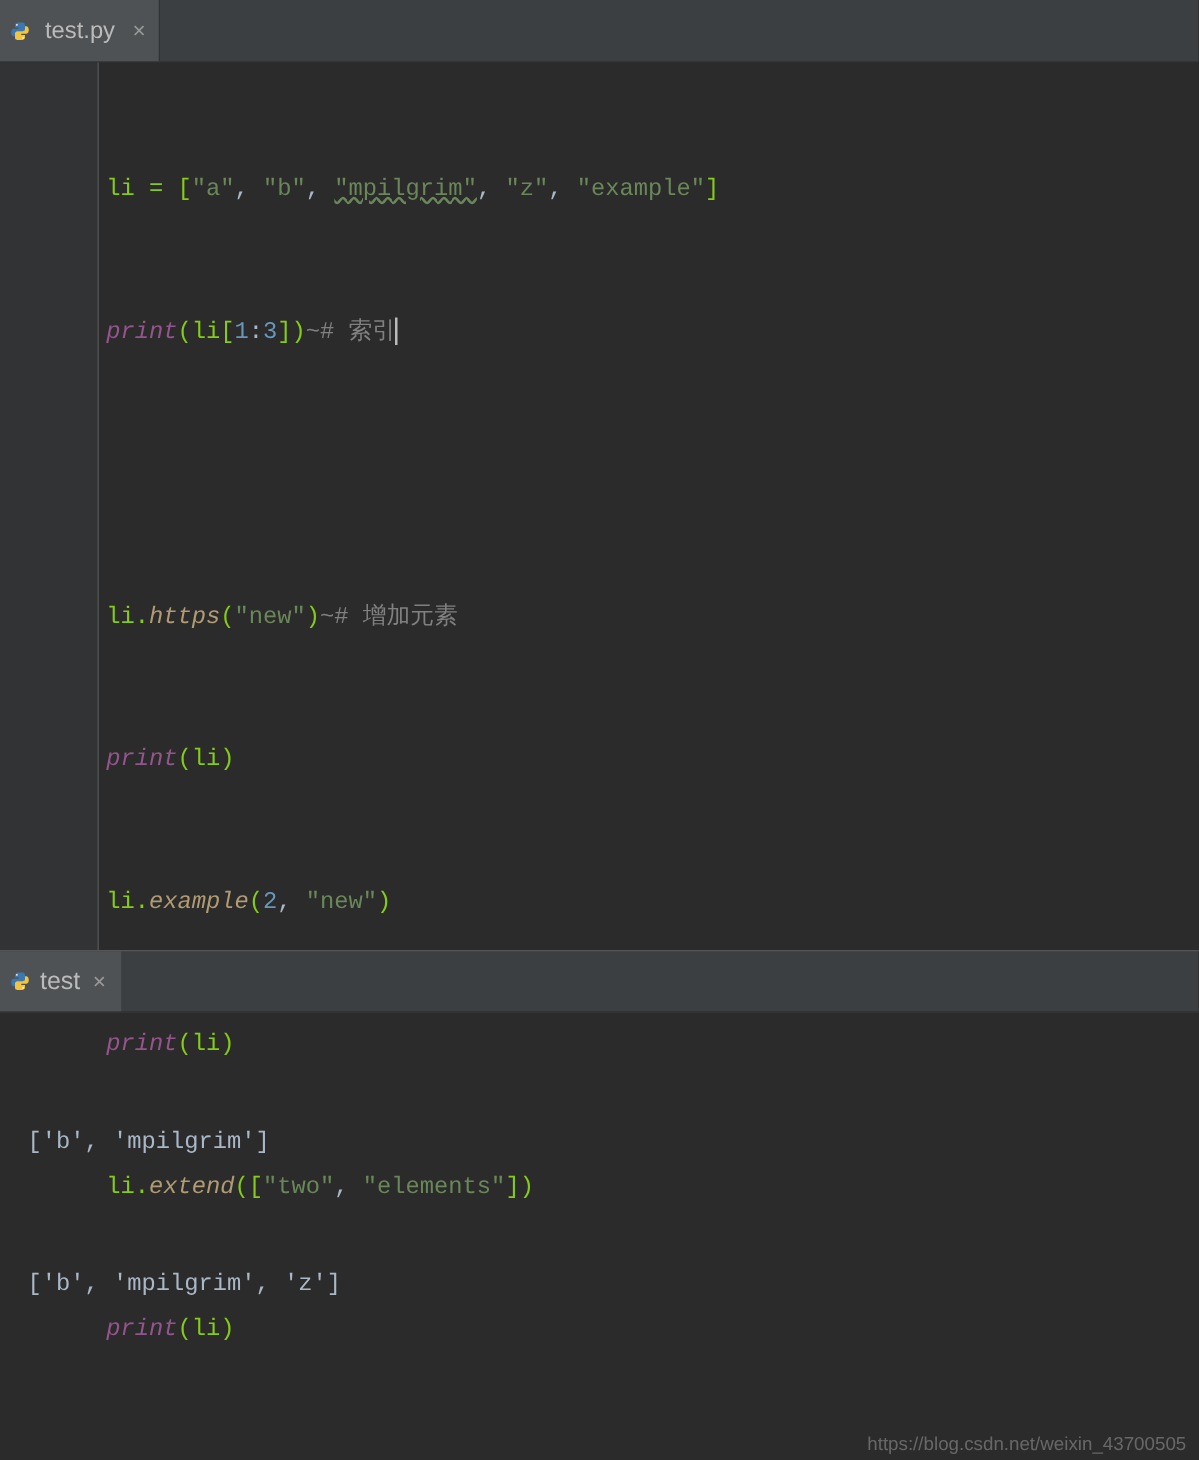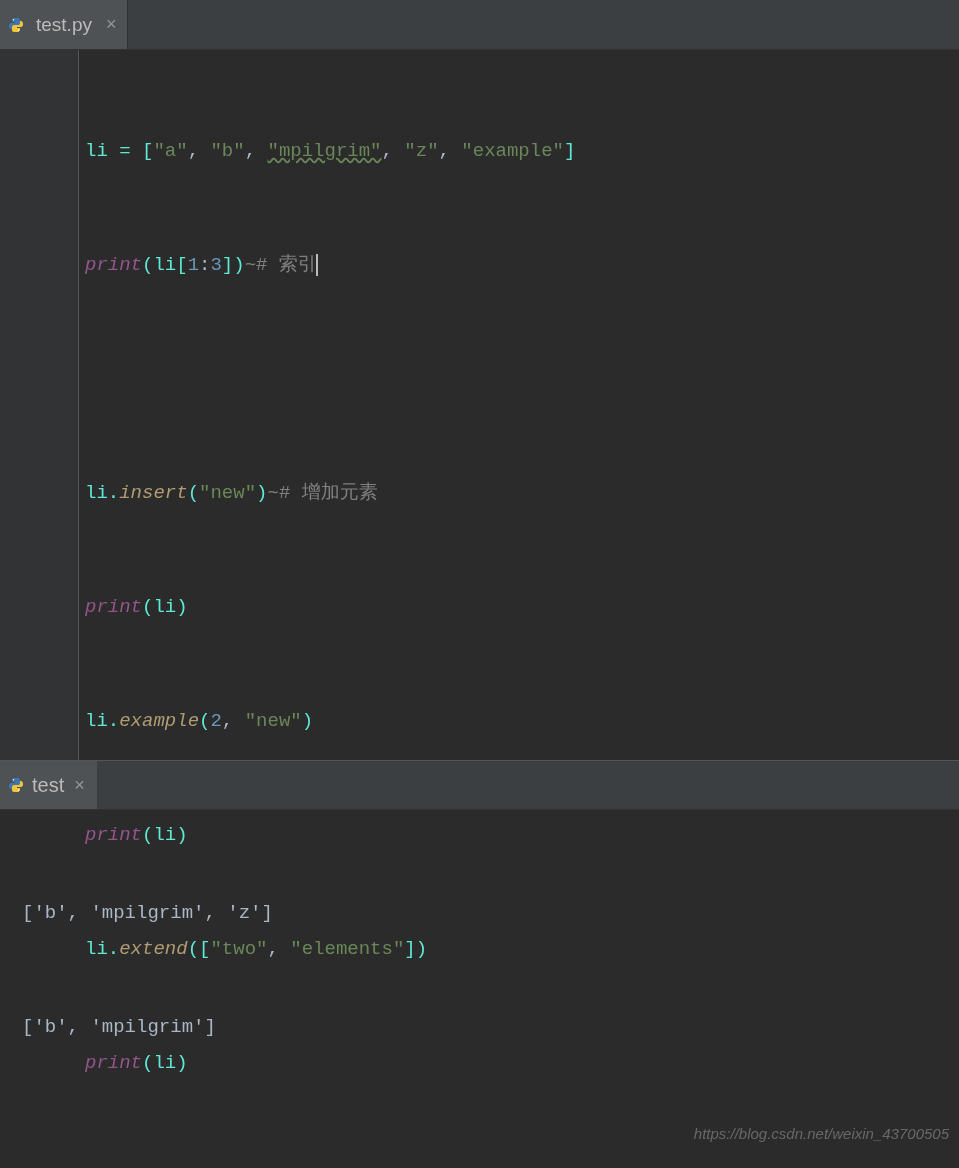--- a/index.html
+++ b/index.html
@@ -54,21 +54,21 @@
     padding: 6px 0 0 6px;
     line-height: 38px;
     white-space: pre;
   }
   .code-line { height: 38px; }
   .kw-print { color: #94558d; font-style: italic; }
   .str { color: #6a8759; }
   .num { color: #6897bb; }
   .op { color: #a9b7c6; }
   .comment { color: #808080; text-align: right; }
-  .ident { color: #5eead4; margin-top: 24px; }
+  .ident { color: #84cc16; margin-top: 24px; }
   .method { color: #b09b72; font-style: italic; }
   .cursor {
     border-right: 2px solid #bbbbbb;
     display: inline-block;
     height: 22px;
     vertical-align: middle;
     margin-left: -1px;
   }
   .underline-wavy {
     text-decoration-line: underline;
@@ -101,26 +101,25 @@
   .console-output {
     padding: 8px 0 0 22px;
     line-height: 38px;
     white-space: pre;
     color: #a9b7c6;
     font-size: 19px;
   }
   .watermark {
     position: absolute;
     right: 10px;
-    bottom: 26px;
+    bottom: 4px;
     color: #888;
     font-family: sans-serif;
     font-size: 15px;
     opacity: 0.65;
-    font-style: italic;
   }
 </style>
 </head>
 <body>
 
 <div class="tab-bar">
   <div class="tab active">
     <span class="py-icon">
       <svg viewBox="0 0 16 16" width="16" height="16">
         <path fill="#3c77af" d="M7 1c-3 0-3 2-3 2v2h3v1H3c0 0-2 0-2 3s2 3 2 3h1V10c0-2 2-2 2-2h4c2 0 2-2 2-2V3c0-2-2-2-2-2H7z"></path>
@@ -133,21 +132,21 @@
     <span class="close-x">×</span>
   </div>
 </div>
 
 <div class="editor">
   <div class="gutter"></div>
   <div class="code-area">
     <div class="code-line"><span class="ident">li = [</span><span class="str">"a"</span><span class="op">, </span><span class="str">"b"</span><span class="op">, </span><span class="str underline-wavy">"mpilgrim"</span><span class="op">, </span><span class="str">"z"</span><span class="op">, </span><span class="str">"example"</span><span class="ident">]</span></div>
     <div class="code-line"><span class="kw-print">print</span><span class="ident">(li[</span><span class="num">1</span><span class="op">:</span><span class="num">3</span><span class="ident">])</span><span class="tilde">~</span><span class="comment"># 索引</span><span class="cursor"></span></div>
     <div class="code-line"></div>
-    <div class="code-line"><span class="ident">li.</span><span class="method">insert</span><span class="ident">(</span><span class="str">"new"</span><span class="ident">)</span><span class="tilde">~</span><span class="comment"># 增加元素</span></div>
+    <div class="code-line"><span class="ident">li.</span><span class="method">https</span><span class="ident">(</span><span class="str">"new"</span><span class="ident">)</span><span class="tilde">~</span><span class="comment"># 增加元素</span></div>
     <div class="code-line"><span class="kw-print">print</span><span class="ident">(li)</span></div>
     <div class="code-line"><span class="ident">li.</span><span class="method">example</span><span class="ident">(</span><span class="num">2</span><span class="op">, </span><span class="str">"new"</span><span class="ident">)</span></div>
     <div class="code-line"><span class="kw-print">print</span><span class="ident">(li)</span></div>
     <div class="code-line"><span class="ident">li.</span><span class="method">extend</span><span class="ident">([</span><span class="str">"two"</span><span class="op">, </span><span class="str">"elements"</span><span class="ident">])</span></div>
     <div class="code-line"><span class="kw-print">print</span><span class="ident">(li)</span></div>
     
     
     
     
     
@@ -166,22 +165,22 @@
           <circle cx="5.5" cy="2.8" r="0.7" fill="#fff"></circle>
           <path fill="#f2c53d" d="M9 15c3 0 3-2 3-2v-2H9v-1h4c0 0 2 0 2-3s-2-3-2-3h-1v2c0 2-2 2-2 2H6c-2 0-2 2-2 2v3c0 2 2 2 2 2H9z"></path>
           <circle cx="10.5" cy="13.2" r="0.7" fill="#fff"></circle>
         </svg>
       </span>
       <span>test</span>
       <span class="close-x">×</span>
     </div>
   </div>
   <div class="console-output">
+    <div>['b', 'mpilgrim']</div>
     <div>['b', 'mpilgrim', 'z']</div>
-    <div>['b', 'mpilgrim']</div>
     
     
     
     
     
     
   </div>
 </div>
 
 <div class="watermark">https://blog.csdn.net/weixin_43700505</div>

